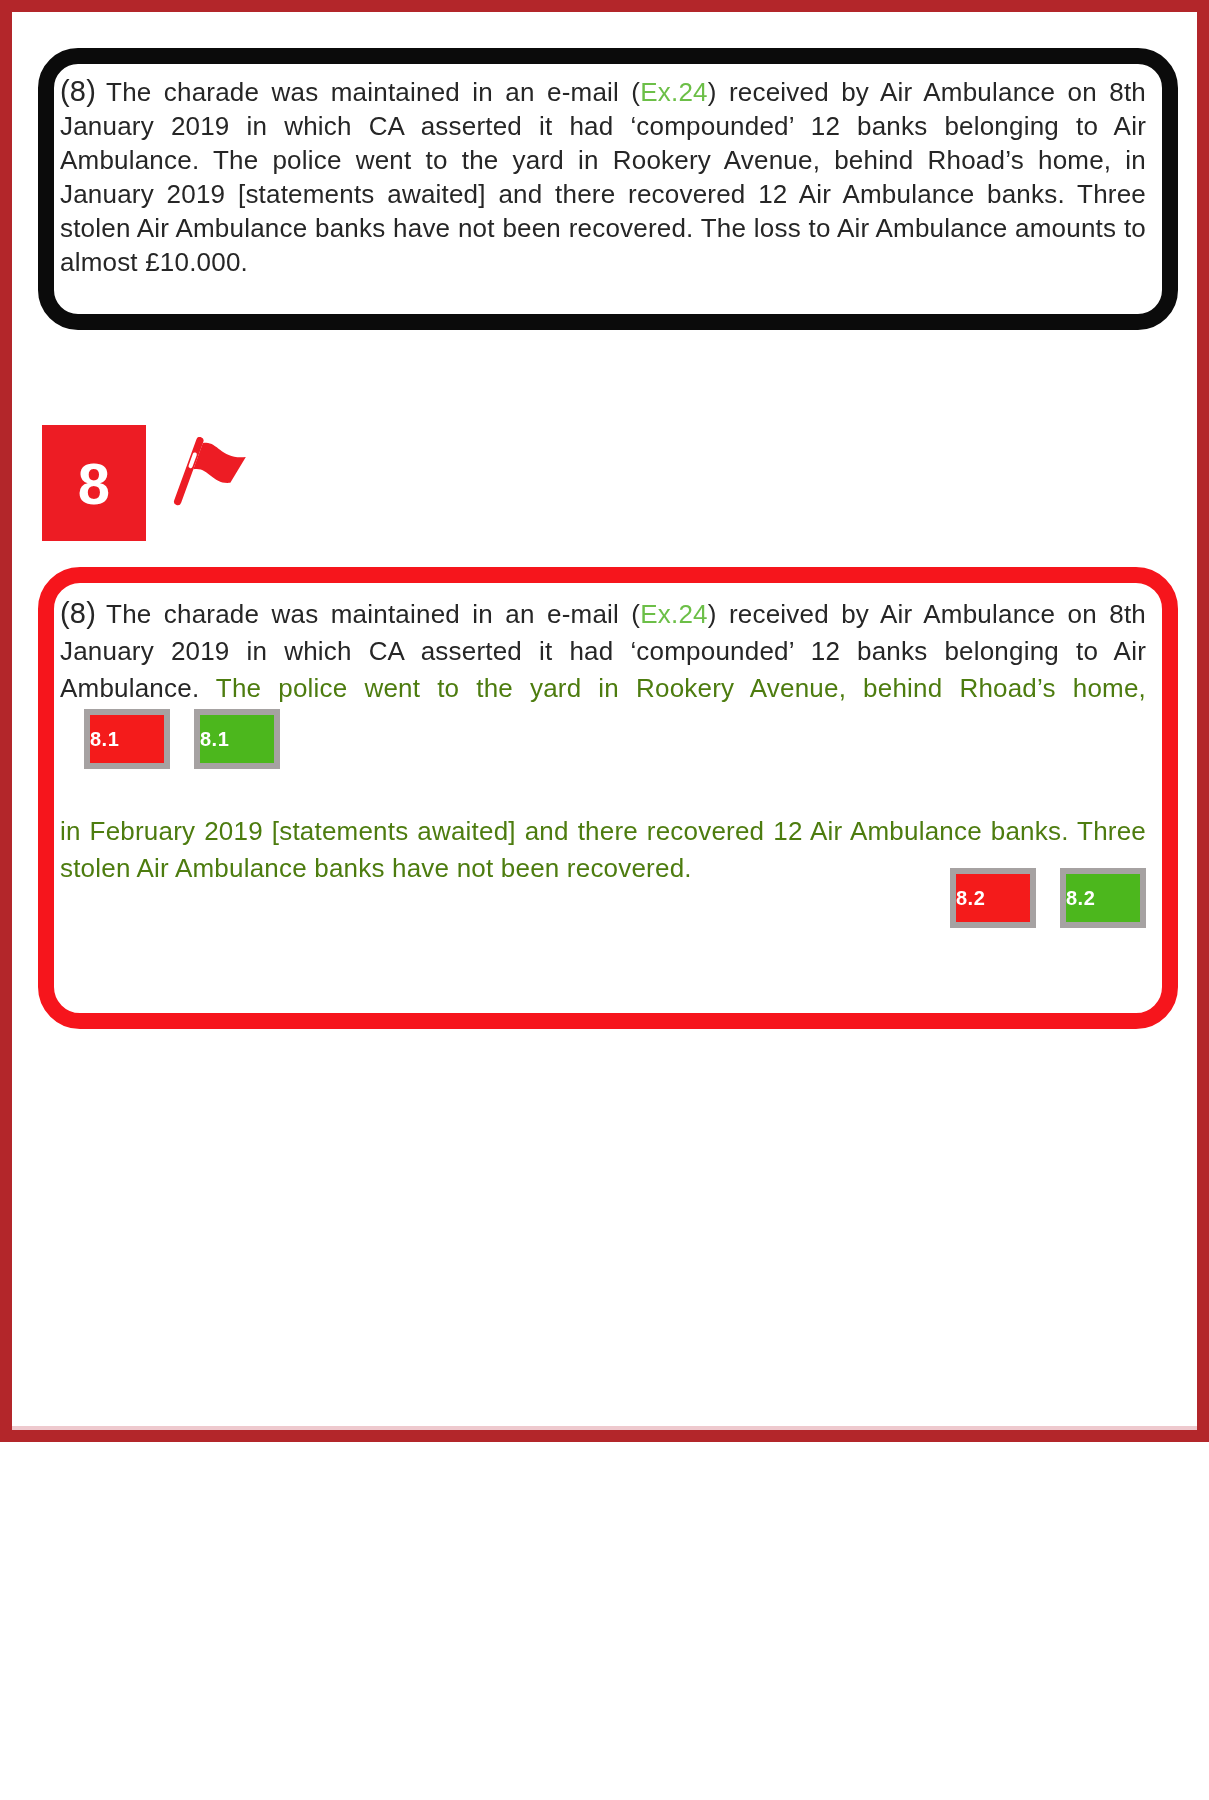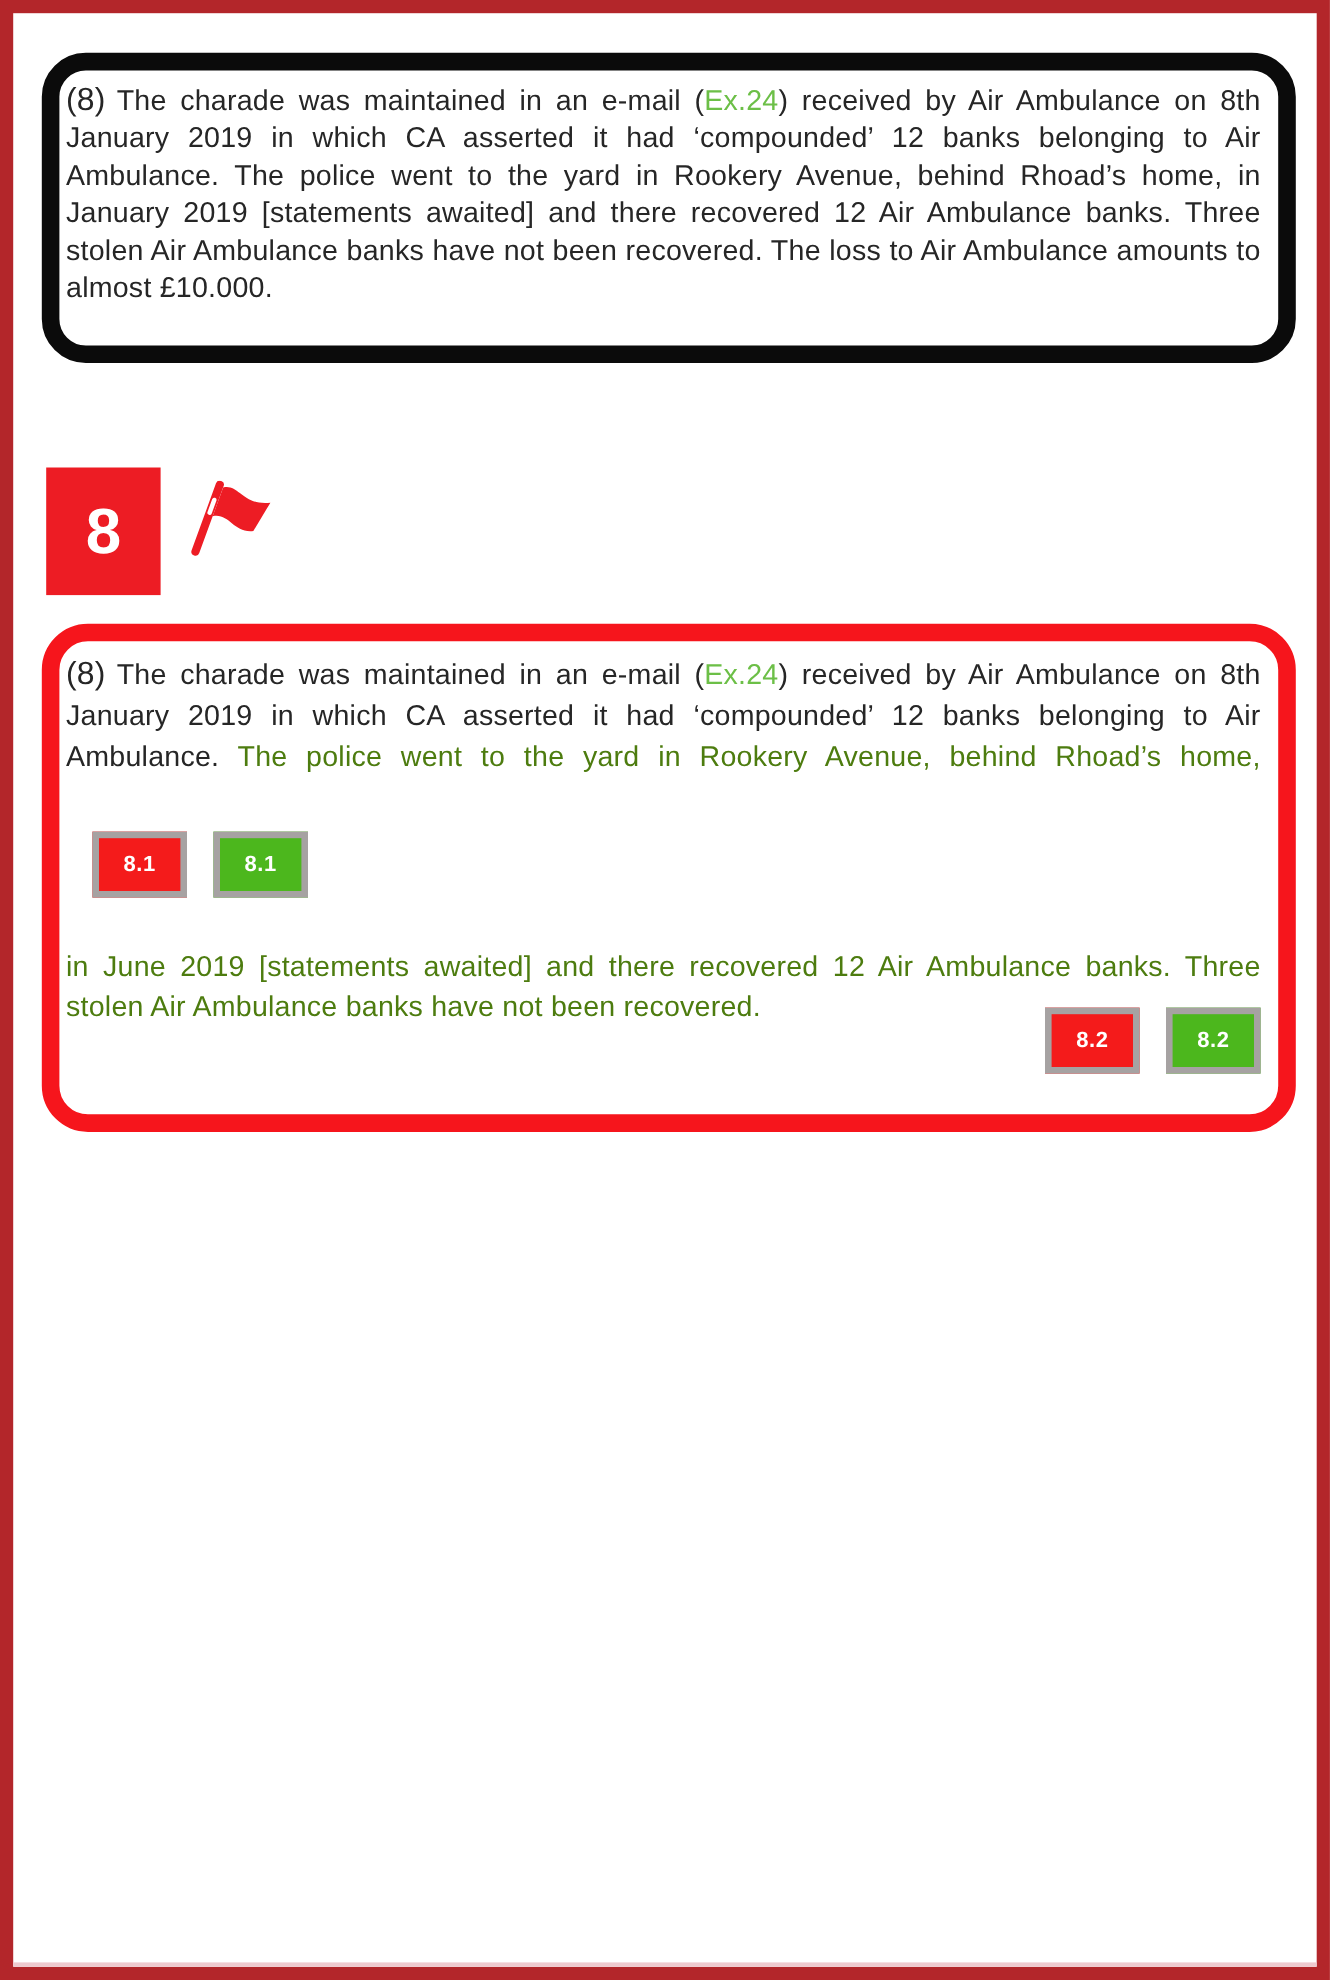--- a/index.html
+++ b/index.html
@@ -4,21 +4,21 @@
 <style>
   html, body {
     margin: 0;
     padding: 0;
     background: #ffffff;
     font-family: "Liberation Sans", sans-serif;
   }
   .page {
     position: relative;
     width: 1209px;
-    height: 1800px;
+    height: 1442px;
     box-sizing: border-box;
     border: 12px solid #b3262a;
     background: #ffffff;
     overflow: hidden;
   }
   .bottom-strip {
     position: absolute;
     left: 0; right: 0; bottom: 0;
     height: 4px;
     background: #eec9ce;
@@ -99,32 +99,31 @@
     border-radius: 42px;
     background: #ffffff;
     padding: 12px 16px 0 6px;
   }
   .red-box .para { line-height: 37px; }
   .para-2 { margin-top: 46px; }
 
   .badge {
     display: inline-flex;
     align-items: center;
-    justify-content: center;
+    justify-content: flex-start;
     width: 86px;
     height: 60px;
     box-sizing: border-box;
     border: 6px solid #a6a2a2;
     color: #ffffff;
     font-weight: bold;
     font-size: 20px;
     vertical-align: top;
     transform: translateY(2px);
     letter-spacing: 0.5px;
-    margin-top: 48px;
   }
   .badge-red { background: #f41b1b; }
   .badge-green { background: #4cb71d; }
   .badge + .badge { margin-left: 24px; }
   .inline-badges { margin-left: 24px; white-space: nowrap; }
   .badges-82 {
     position: absolute;
     top: 283px;
     right: 16px;
     display: flex;
@@ -156,21 +155,21 @@
 
   <div class="red-box">
     <p class="para">
       <span class="num">(8)</span><span>The charade was maintained in an e-mail (</span><span class="green">Ex.24</span><span>) received by Air Ambulance on 8th January 2019 in which CA asserted it had ‘compounded’ 12 banks belonging to Air Ambulance.</span>
       <span class="redtext">The police went to the yard in Rookery Avenue, behind Rhoad’s home,</span><span class="inline-badges"><span class="badge badge-red">
             <span>8.1</span>
           </span><span class="badge badge-green">
             <span>8.1</span>
           </span></span>
     </p>
-    <p class="para para-2 redtext">in June 2019 [statements awaited] and there recovered 12 Air Ambulance banks. Three stolen Air Ambulance banks have not been recovered.</p>
+    <p class="para para-2 redtext">in February 2019 [statements awaited] and there recovered 12 Air Ambulance banks. Three stolen Air Ambulance banks have not been recovered.</p>
     <div class="badges-82">
       <span class="badge badge-red">
           <span>8.2</span>
         </span>
       <span class="badge badge-green">
           <span>8.2</span>
         </span>
     </div>
   </div>
 

